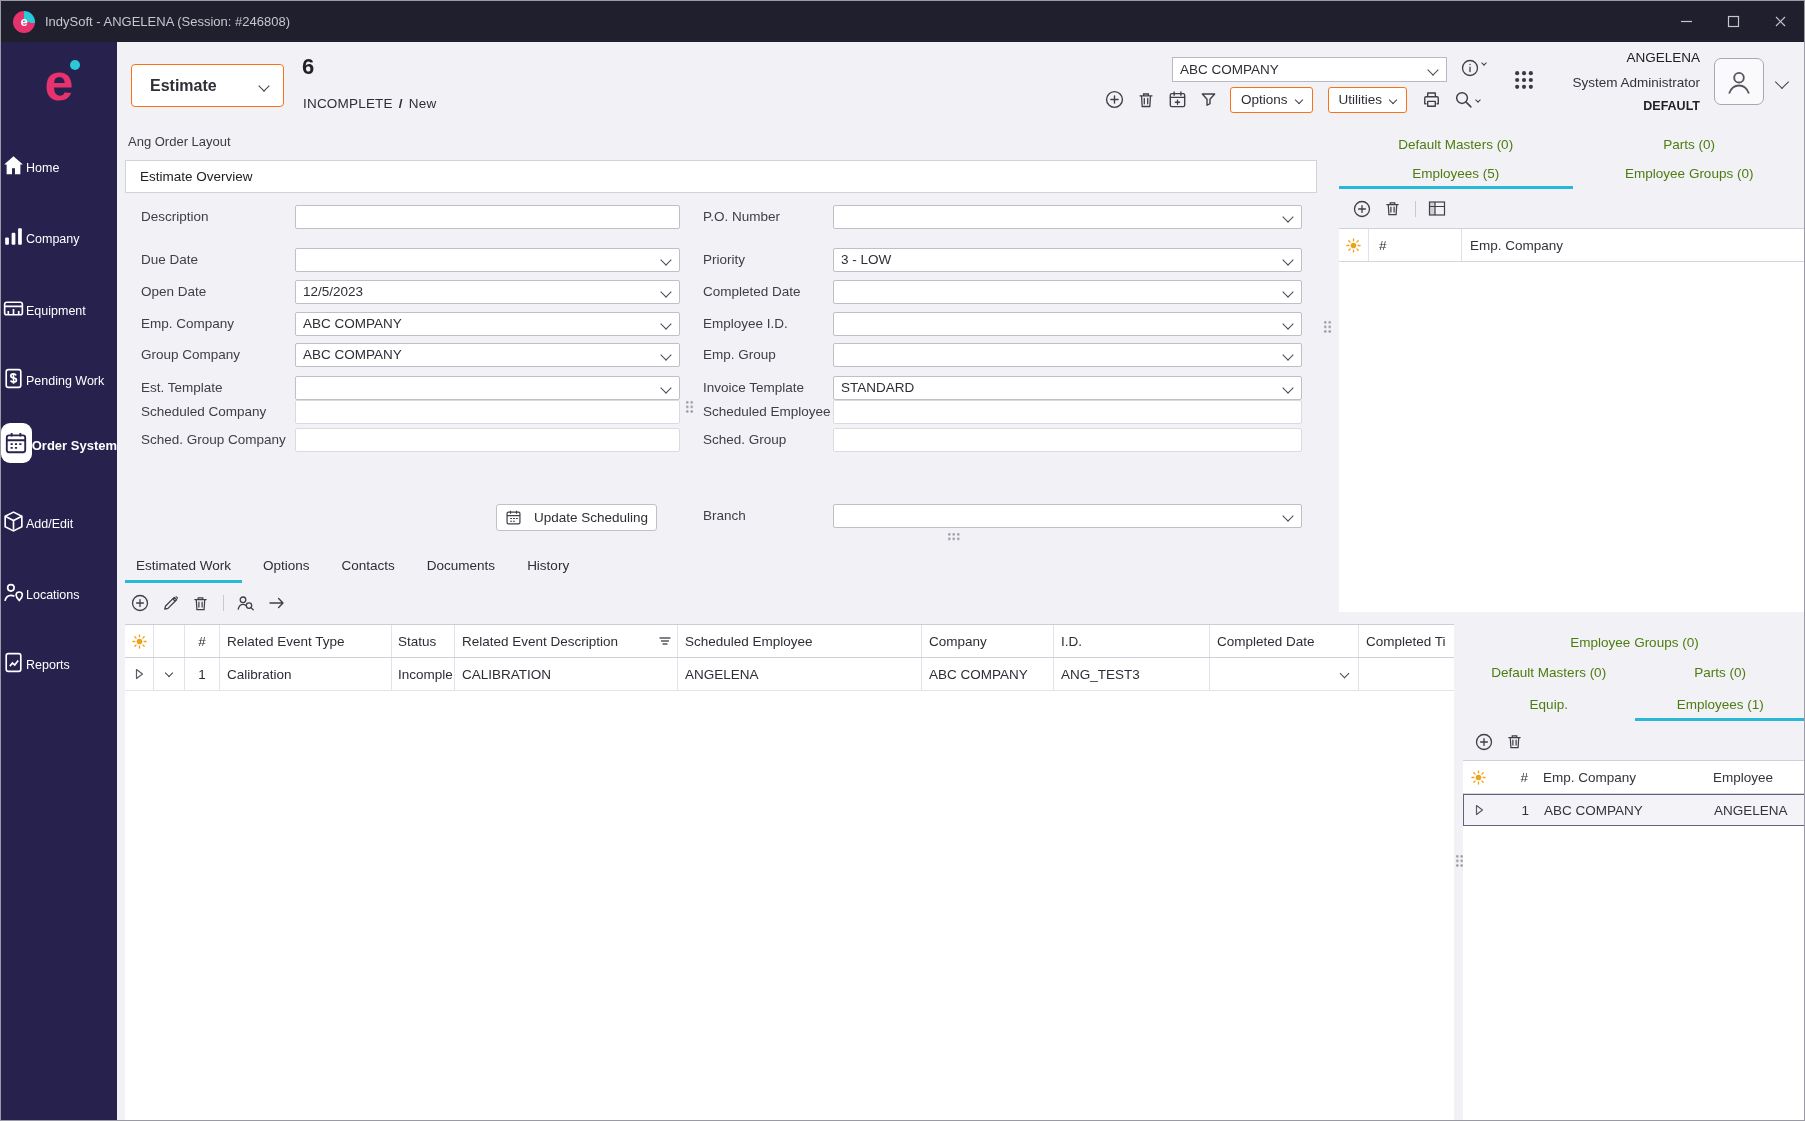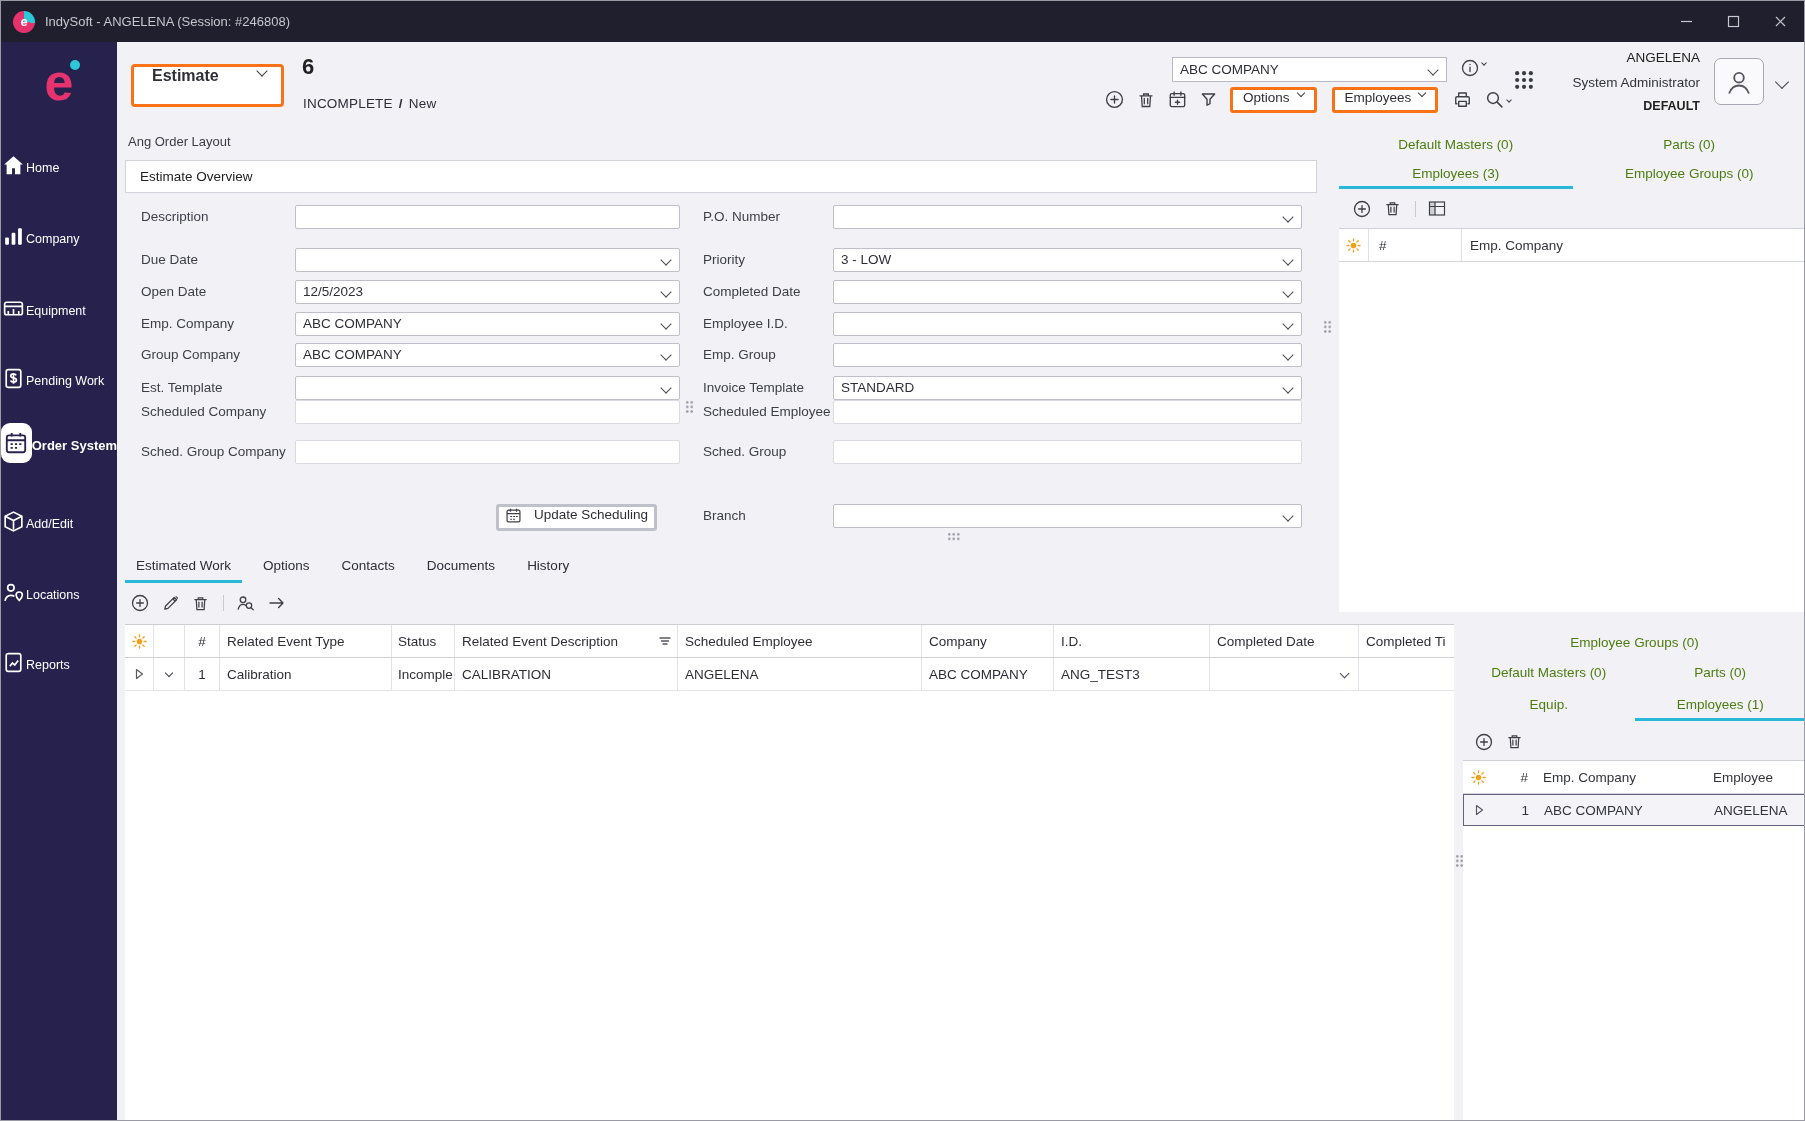--- a/index.html
+++ b/index.html
@@ -20,21 +20,21 @@
 .logo-e::after{content:"";position:absolute;top:4px;right:-7px;width:10px;height:10px;border-radius:50%;background:#2bc9d8}
 .nav-item{position:absolute;left:0;width:116px;display:flex;flex-direction:row;align-items:center;cursor:pointer}
 .nav-ic{height:27px;display:flex;align-items:center;justify-content:center}
 .nav-tile{width:46px;height:40px;background:#fff;border-radius:9px;display:flex;align-items:center;justify-content:center}
 .nav-label{margin-top:5px;font-size:12.5px;color:#fff;text-align:center;white-space:nowrap}
 .nav-item.active .nav-label{font-weight:700;font-size:13px}
 
 
 .main{position:absolute;top:41px;left:116px;right:0;bottom:0;background:#f1f1f6}
 
-.btn{display:flex;background:#fff;border:3px solid #f97316;border-radius:3px;font-size:13.5px;color:#2e2e36;cursor:pointer}
+.btn{display:flex;align-items:center;background:#fff;border:1px solid #f97316;border-radius:3px;font-size:13.5px;color:#2e2e36;cursor:pointer}
 .chev{display:inline-block;width:8px;height:8px;border-right:1.6px solid #3e3e47;border-bottom:1.6px solid #3e3e47;transform:rotate(45deg)}
 .chev.sm{width:6px;height:6px;border-width:1.4px}
 .chev.tiny{width:4px;height:4px;border-width:1.2px}
 
 .est-btn{position:absolute;left:14px;top:22px;width:153px;height:43px;border-radius:4px;font-size:16px;font-weight:600;justify-content:space-between;padding:0 15px 0 18px}
 .rec-num{position:absolute;left:185px;top:12px;font-size:22px;font-weight:700;color:#222}
 .rec-status{position:absolute;left:186px;top:54px;font-size:13.5px;color:#2e2e36;letter-spacing:.2px}
 .rec-status .slash{font-weight:700;margin:0 6px}
 
 .hdr-icons{position:absolute;left:988px;top:44px;height:27px;display:flex;align-items:center}
@@ -259,21 +259,21 @@
       <span class="hico">
           <svg width="17" height="17" viewBox="0 0 16 16" fill="none" stroke="#3f3f46" stroke-width="1.3" stroke-linejoin="round">
             <path d="M2.2 2.8h11.6l-4.4 5v4.2l-2.8 1.4V7.8z"></path>
           </svg>
         </span>
       <span class="btn tbtn">
           <span>Options</span>
           <span class="chev sm"></span>
         </span>
       <span class="btn tbtn">
-          <span>Employees</span>
+          <span>Utilities</span>
           <span class="chev sm"></span>
         </span>
       <span class="hico">
           <svg width="19" height="19" viewBox="0 0 18 18" fill="none" stroke="#3f3f46" stroke-width="1.3" stroke-linejoin="round">
             <path d="M5.4 6.4V2.8h7.2v3.6M4.2 13H2.6V7.6c0-.7.5-1.2 1.2-1.2h10.4c.7 0 1.2.5 1.2 1.2V13h-1.6"></path>
             <rect x="5.4" y="10.8" width="7.2" height="4.6"></rect>
           </svg>
         </span>
       <span class="hico">
           <svg width="19" height="19" viewBox="0 0 18 18" fill="none" stroke="#3f3f46" stroke-width="1.4" stroke-linecap="round">
@@ -384,21 +384,21 @@
     <div class="frow" style="top:358px">
       <div class="flab ll">Scheduled Company</div>
       <div class="fld fl m">
           <span class="fval"></span>
         </div>
       <div class="flab rl">Scheduled Employee</div>
       <div class="fld fr m">
           <span class="fval"></span>
         </div>
     </div>
-    <div class="frow" style="top:398px">
+    <div class="frow" style="top:386px">
       <div class="flab ll">Sched. Group Company</div>
       <div class="fld fl m">
           <span class="fval"></span>
         </div>
       <div class="flab rl">Sched. Group</div>
       <div class="fld fr m">
           <span class="fval"></span>
         </div>
     </div>
     <div class="frow" style="top:462px">
@@ -420,21 +420,21 @@
     <div class="dots h" style="left:830px;top:490px"></div>
     <div class="dots" style="left:1206px;top:278px"></div>
     <div class="dots" style="left:1338px;top:812px"></div>
 
     <div class="rt-panel">
       <div class="rtabs rtabs1">
         <div class="rtab">Default Masters (0)</div>
         <div class="rtab">Parts (0)</div>
       </div>
       <div class="rtabs rtabs2">
-        <div class="rtab active">Employees (3)</div>
+        <div class="rtab active">Employees (5)</div>
         <div class="rtab">Employee Groups (0)</div>
       </div>
       <div class="rt-toolbar">
         <span class="tico">
             <svg width="18" height="18" viewBox="0 0 18 18" fill="none" stroke="#3f3f46" stroke-width="1.3" stroke-linecap="round">
               <circle cx="9" cy="9" r="7.5"></circle>
               <path d="M9 5.6v6.8M5.6 9h6.8"></path>
             </svg>
           </span>
         <span class="tico">

